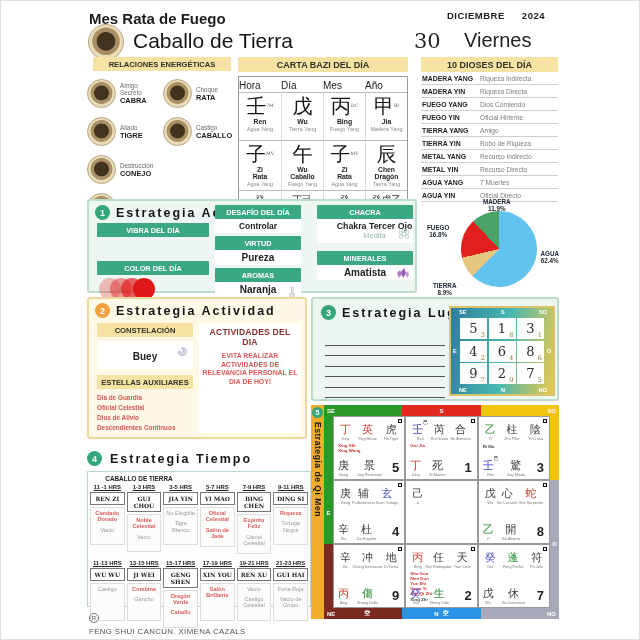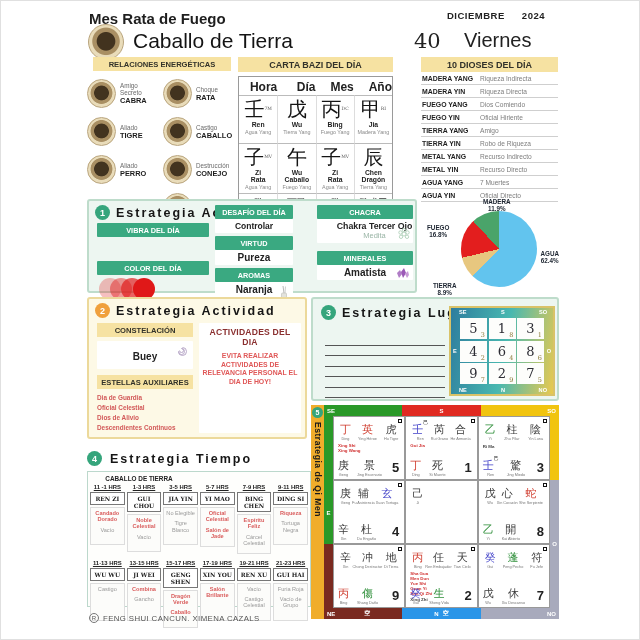--- a/index.html
+++ b/index.html
@@ -21,25 +21,25 @@
   .pill{background:#f6e2a2;color:#32322a;font-weight:bold;text-align:center;padding:2.5px 2px;border-radius:0;}
   
   .relaciones{left:86px;top:56px;width:150px;}
   .relaciones .pill{font-size:7.6px;margin:0 6px;}
   .animals-grid{display:grid;grid-template-columns:1fr 1fr;row-gap:9px;column-gap:2px;margin-top:8px;}
   .animal-item{display:flex;align-items:center;gap:4px;}
   .animal-item .medallion{width:29px;height:29px;flex:0 0 29px;}
   .rel-name{font-size:6.3px;color:#6a6a6a;}
   .rel-animal{font-size:7.4px;font-weight:bold;color:#1c1c1c;}
   
-  .bazi{left:237px;top:56px;width:155px;}
+  .bazi{left:237px;top:56px;width:170px;}
   .bazi .pill{font-size:9px;}
   .bazi-box{margin-top:4px;border:1px solid #9a9a9a;background:#fff;}
   .bazi-grid{display:grid;grid-template-columns:repeat(4,1fr);}
-  .bz-h{font-size:12px;font-weight:700;text-align:right;padding:3px 0 1px;}
+  .bz-h{font-size:10px;font-weight:400;text-align:left;padding:3px 0 1px;}
   .bz-cell{border-top:1px solid #bbb;border-left:1px solid #ddd;text-align:center;padding:2px 0 3px;min-height:48px;}
   .bz-cell:nth-child(4n+1){border-left:none;}
   .bz-hz{font-size:20px;line-height:22px;font-family:"DejaVu Serif",serif;color:#141414;}
   .bz-tag{font-size:4.5px;color:#555;vertical-align:top;}
   .bz-pin{font-size:6.8px;font-weight:bold;margin-top:1px;}
   .bz-an{font-size:6.8px;font-weight:bold;}
   .bz-elem{font-size:5.4px;color:#8a8a8a;margin-top:1px;}
   .bz-hidden{border-top:1px solid #bbb;border-left:1px solid #ddd;text-align:center;
      font-family:"DejaVu Serif",serif;font-size:10px;padding:2px 0;color:#333;}
   .bz-hidden:nth-child(4n+1){border-left:none;}
@@ -60,21 +60,21 @@
   .gbar{background:#3aa981;color:#fff;font-weight:bold;text-align:center;font-size:7.3px;padding:2.5px 0;border-radius:1px;}
   .wbox{background:#fff;border-radius:1px;text-align:center;}
   
   .sec1{left:86px;top:198px;width:330px;height:94px;}
   .s1-vibra{left:8px;top:22px;width:112px;}
   .s1-vibra-val{font-size:10px;font-weight:bold;margin-top:3px;}
   .s1-vibra-sub{font-size:6.4px;color:#8a8a8a;}
   .s1-color{left:8px;top:60px;width:112px;}
   .red-circles{position:relative;height:24px;margin-top:3px;}
   .red-circles i{position:absolute;width:22px;height:22px;border-radius:50%;background:#e01818;top:0;}
-  .s1-col2{left:126px;top:4px;width:78px;}
+  .s1-col2{left:126px;top:4px;width:86px;}
   .s1-col3{left:228px;top:4px;width:96px;}
   .v8{font-size:8.5px;font-weight:bold;padding:2px 0;}
   .v10{font-size:10px;font-weight:bold;padding:2px 0;}
   .mt3{margin-top:3px;}
   .chacra-box{padding:2px 0 3px;}
   .chacra-val{font-size:8.8px;font-weight:bold;}
   .chacra-sub{font-size:7.5px;color:#9ab5a6;}
   .icon-inline{position:absolute;}
   
   .pie-wrap{left:424px;top:197px;width:136px;height:100px;}
@@ -137,38 +137,38 @@
   .qm-sup{font-size:5px;vertical-align:top;}
   .qm-sub{font-size:3.8px;color:#777;line-height:4.2px;}
   .qc-red{color:#cf3a2b;}.qc-blue{color:#4343c9;}.qc-green{color:#2f8f3a;}.qc-dark{color:#3a3a3a;}
   .qm-marker{position:absolute;right:2px;top:2px;width:4px;height:4px;border:1px solid #111;}
   .qm-notes{position:absolute;left:4px;top:26px;}
   .qm-red{font-size:4.4px;font-weight:bold;color:#d03030;line-height:5px;}
   .qm-black{font-size:4.4px;font-weight:bold;color:#444;line-height:5px;margin-top:1px;}
   .qm-bottom{position:absolute;left:4px;right:4px;bottom:2px;display:flex;align-items:flex-end;gap:8px;}
   .qm-num{margin-left:auto;font-size:13px;font-weight:bold;color:#222;}
   
-  .footer{left:88px;top:612px;font-size:7.8px;color:#555;letter-spacing:.4px;display:flex;align-items:flex-end;gap:4px;}
+  .footer{left:88px;top:612px;font-size:7.8px;color:#555;letter-spacing:.4px;display:flex;align-items:flex-start;gap:4px;flex-direction:column;}
   .rmark{width:10px;height:10px;border:1px solid #777;border-radius:50%;font-size:6px;display:flex;align-items:center;justify-content:center;color:#555;}
   
   .svgicon{display:inline-block;vertical-align:middle;}
 </style>
 </head>
 <body>
 
 <div id="page">
 
   <div class="abs mes-label">Mes Rata de Fuego</div>
   <div class="abs date-right">
     <b>DICIEMBRE</b>
     <span>2024</span>
   </div>
   <div class="abs medallion horse-badge"></div>
   <div class="abs page-title">Caballo de Tierra</div>
-  <div class="abs day-number">40</div>
+  <div class="abs day-number">30</div>
   <div class="abs weekday">Viernes</div>
 
   <div class="abs relaciones">
     <div class="pill">RELACIONES ENERGÉTICAS</div>
     <div class="animals-grid">
         <div class="animal-item">
           <div class="medallion"></div>
           <div>
             <div class="rel-name">Amigo Secreto</div>
             <div class="rel-animal">CABRA</div>
@@ -186,27 +186,20 @@
           <div>
             <div class="rel-name">Aliado</div>
             <div class="rel-animal">TIGRE</div>
           </div>
         </div>
         <div class="animal-item">
           <div class="medallion"></div>
           <div>
             <div class="rel-name">Castigo</div>
             <div class="rel-animal">CABALLO</div>
-          </div>
-        </div>
-        <div class="animal-item">
-          <div class="medallion"></div>
-          <div>
-            <div class="rel-name">Aliado</div>
-            <div class="rel-animal">PERRO</div>
           </div>
         </div>
         <div class="animal-item">
           <div class="medallion"></div>
           <div>
             <div class="rel-name">Destrucción</div>
             <div class="rel-animal">CONEJO</div>
           </div>
         </div>
         <div></div>

